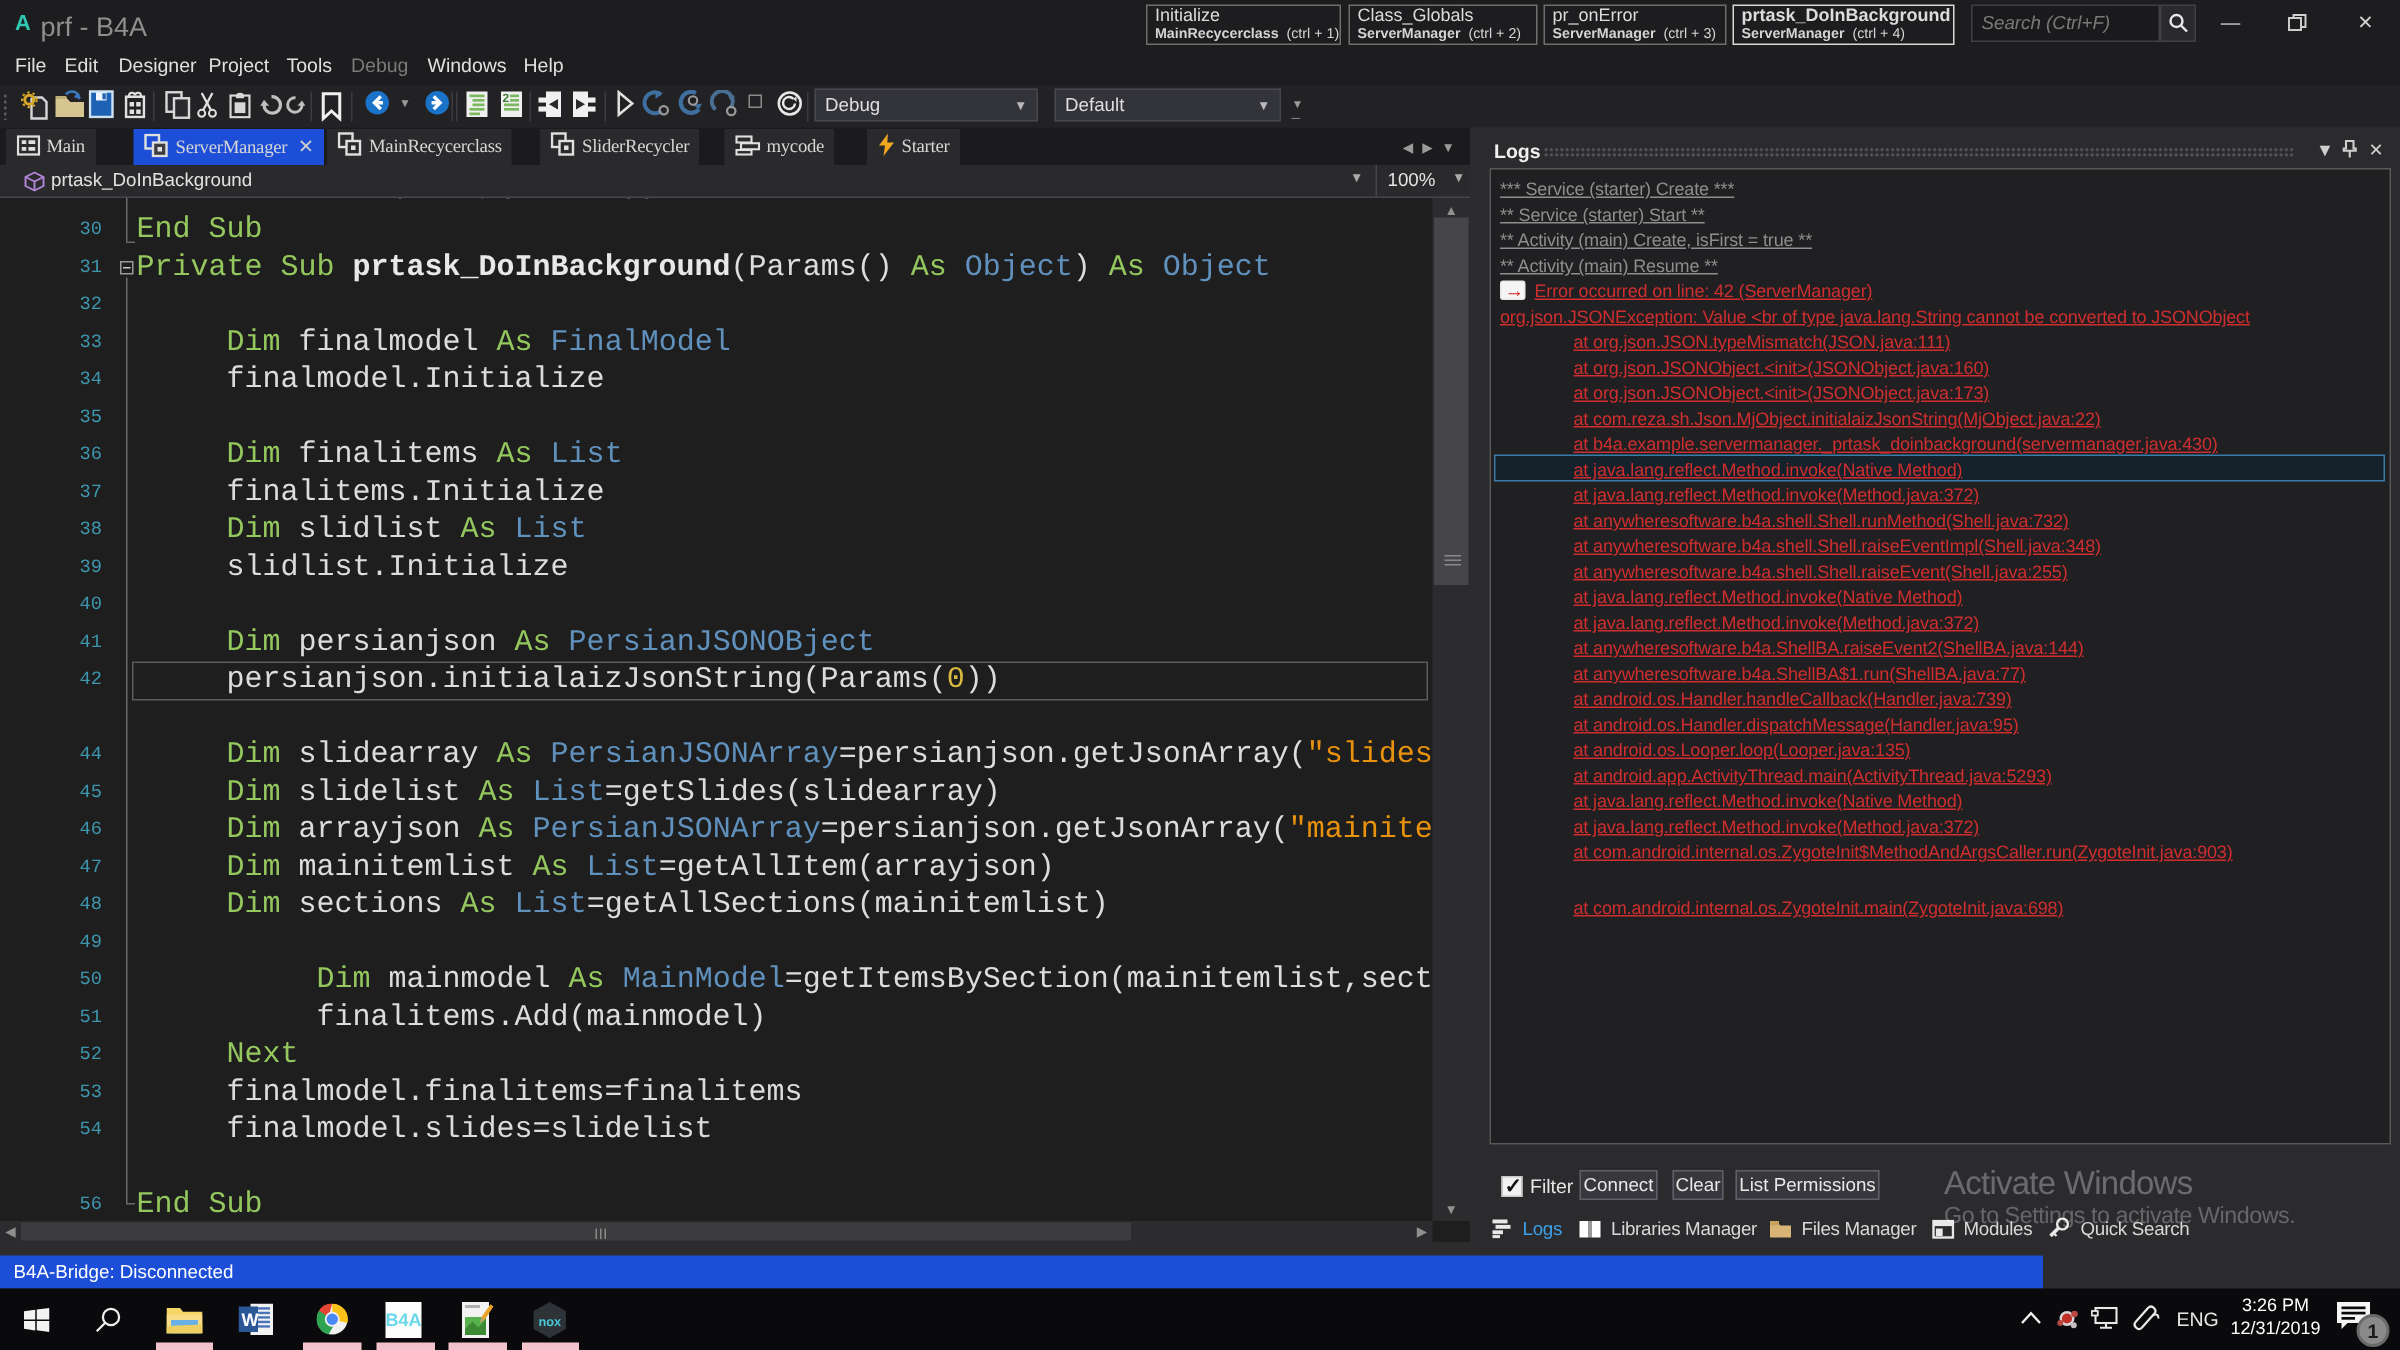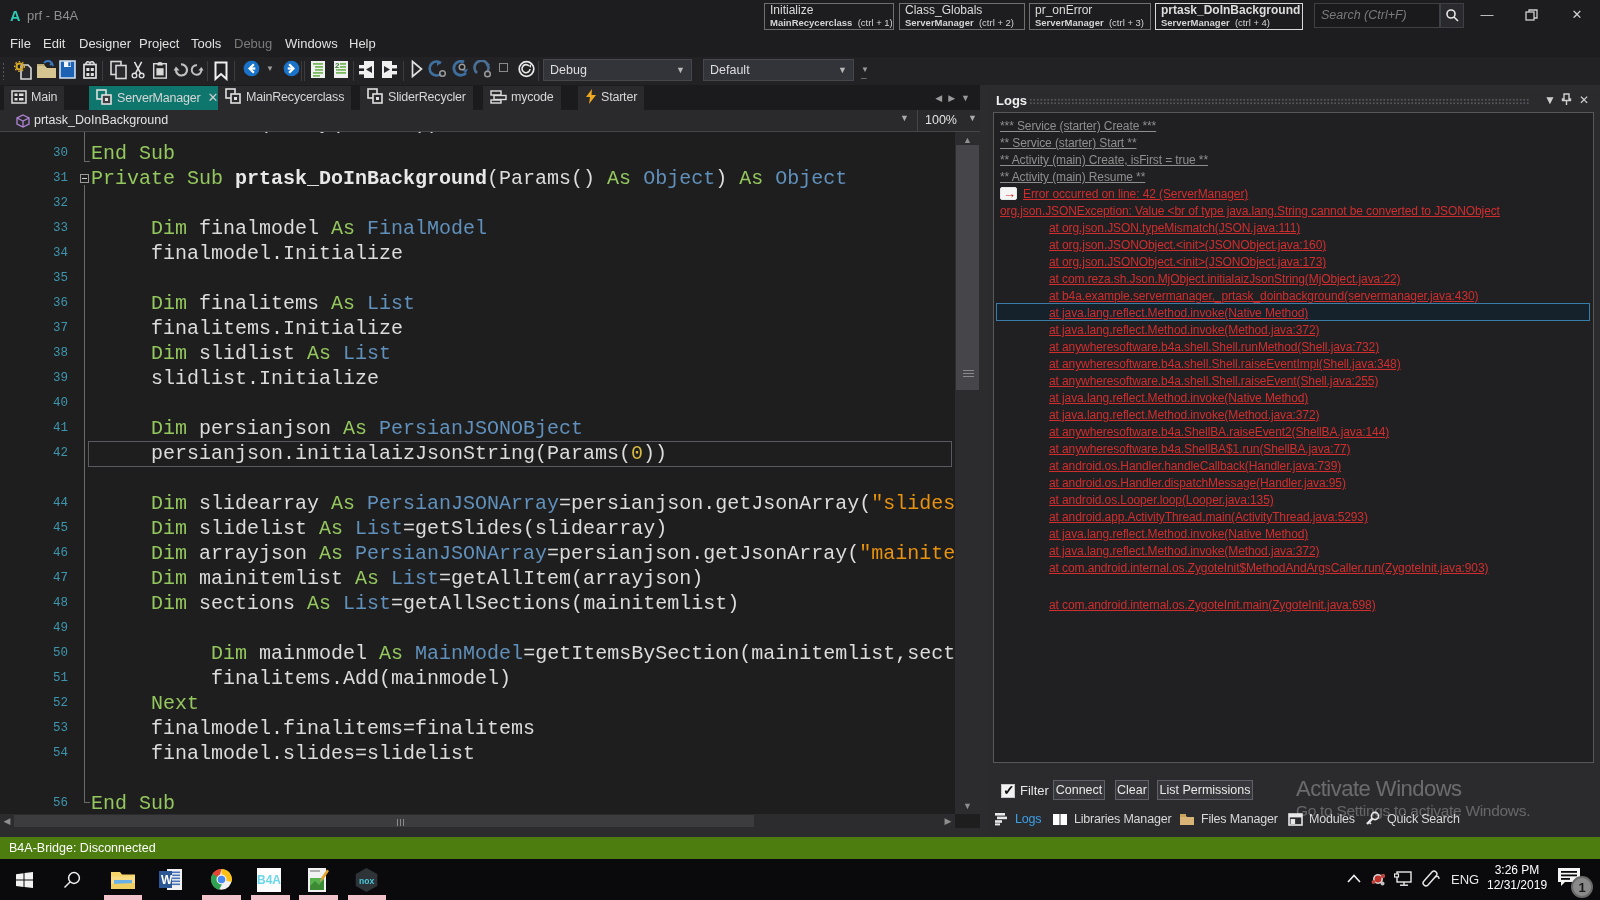--- a/index.html
+++ b/index.html
@@ -3,21 +3,21 @@
 <meta charset="utf-8">
 <style>
   * { margin:0; padding:0; box-sizing:border-box; }
   html,body { width:1600px; height:900px; overflow:hidden; background:#1f1f21; font-family:"Liberation Sans",sans-serif; -webkit-font-smoothing:antialiased; }
   .abs { position:absolute; }
   #stage { position:relative; width:1600px; height:900px; background:#2c2c2f; }
 
   
   #titlebar { left:0; top:0; width:1600px; height:30px; background:#1d1d1f; }
   #appicon { left:10px; top:8px; color:#2ec8b4; font-size:14.5px; font-weight:bold; }
-  #apptitle { left:27px; top:8px; color:#8f8f8f; font-size:13px; }
+  #apptitle { left:27px; top:8px; color:#8f8f8f; font-size:18px; }
 
   
   .bktab { top:3px; height:27px; background:#1d1d1f; border:1px solid #6f6f6f; color:#dcdcdc; padding:0px 5px; }
   .bktab .l1 { font-size:12px; line-height:13px; white-space:nowrap; }
   .bktab .l2 { font-size:9.5px; line-height:11px; white-space:nowrap; color:#d4d4d4; }
   .bktab .l2 b { font-weight:bold; }
   .bktab.active { border:1px solid #d8d8d8; }
   .bktab.active .l1 { font-weight:bold; }
 
   #searchbox { left:1314px; top:3px; width:126px; height:25px; background:#1a1a1c; border:1px solid #3f3f46; color:#7a7a7a; font-style:italic; font-size:12.5px; line-height:23px; padding-left:6px; }
@@ -32,22 +32,22 @@
 
   
   #toolbar { left:0; top:57px; width:1600px; height:28px; background:#222225; }
   .tbsep { position:absolute; top:4px; width:1px; height:20px; background:#3c3c40; }
   .ticon { position:absolute; top:3px; }
   .combo { position:absolute; top:2px; height:22px; background:#33333a; border:1px solid #46464c; color:#dfdfdf; font-size:12.5px; line-height:20px; padding-left:6px; }
   .combo .car { position:absolute; right:6px; top:0px; color:#b8b8b8; font-size:9px; line-height:20px; }
 
   
   #tabstrip { left:0; top:85px; width:980px; height:25px; background:#1b1b1d; }
-  .dtab { position:absolute; top:1px; height:24px; color:#d6d6d6; font-size:12.5px; letter-spacing:-0.2px; line-height:23px; background:#2a2a2d; padding:0 7px; white-space:nowrap; }
-  .dtab.active { background:#0f766e; }
+  .dtab { position:absolute; top:1px; height:24px; color:#d6d6d6; font-size:12.5px; letter-spacing:-0.2px; line-height:23px; background:#2a2a2d; padding:0 7px; white-space:nowrap;font-family:Liberation Serif, serif; }
+  .dtab.active { background:#1d4ed8; }
   .dtab svg, .dtab .lnico { vertical-align:-3px; margin-right:4px; }
   .dtab .closex { color:#cccccc; font-size:13px; margin-left:7px; }
   .stripbtns { position:absolute; right:4px; top:8px; color:#9a9a9a; font-size:9px; letter-spacing:6px; }
 
   
   #editor { left:0; top:110px; width:980px; height:718px; background:#1e1e1e; overflow:hidden; }
   #procbar { position:absolute; left:0; top:0; width:980px; height:22px; background:#2a2a2c; border-bottom:1px solid #46464a; }
   #procbar .cube { position:absolute; left:16px; top:4px; }
   #procbar .nm { position:absolute; left:34px; top:3px; color:#e2e2e2; font-size:12.5px; }
   #procbar .car1 { position:absolute; left:900px; top:3px; color:#aaaaaa; font-size:9px; }
@@ -104,21 +104,21 @@
 
   #rptabs { position:absolute; left:0; top:719px; width:613px; height:23px; }
   .rtab { position:absolute; top:0; height:22px; color:#d8d8d8; letter-spacing:-0.2px; font-size:12.5px; line-height:21px; white-space:nowrap; }
   .rtab svg { vertical-align:-3px; margin-right:6px; }
   #tablogs { color:#3ba0e8; }
 
   #actwin1 { left:1296px; top:776px; color:rgba(255,255,255,0.30); font-size:22px; letter-spacing:-0.5px; }
   #actwin2 { left:1296px; top:802px; color:rgba(255,255,255,0.28); font-size:15.5px; letter-spacing:-0.3px; }
 
   
-  #statusbar { left:0; top:837px; width:1600px; height:22px; background:#4d7c0f; color:#ffffff; font-size:12.5px; line-height:22px; padding-left:9px; }
+  #statusbar { left:0; top:837px; width:1362px; height:22px; background:#1d4ed8; color:#ffffff; font-size:12.5px; line-height:22px; padding-left:9px; }
 
   
   #taskbar { left:0; top:859px; width:1600px; height:41px; background:#0a0a0c; }
   .tkicon { position:absolute; top:11px; }
   .runbar { position:absolute; top:36px; height:5px; background:#f3c3cb; }
   .trayico { position:absolute; color:#e8e8e8; }
   #clock { position:absolute; left:1487px; top:4px; width:60px; color:#ffffff; font-size:12px; text-align:center; line-height:15px; -webkit-font-smoothing:antialiased; }
 </style>
 </head>
 <body>

